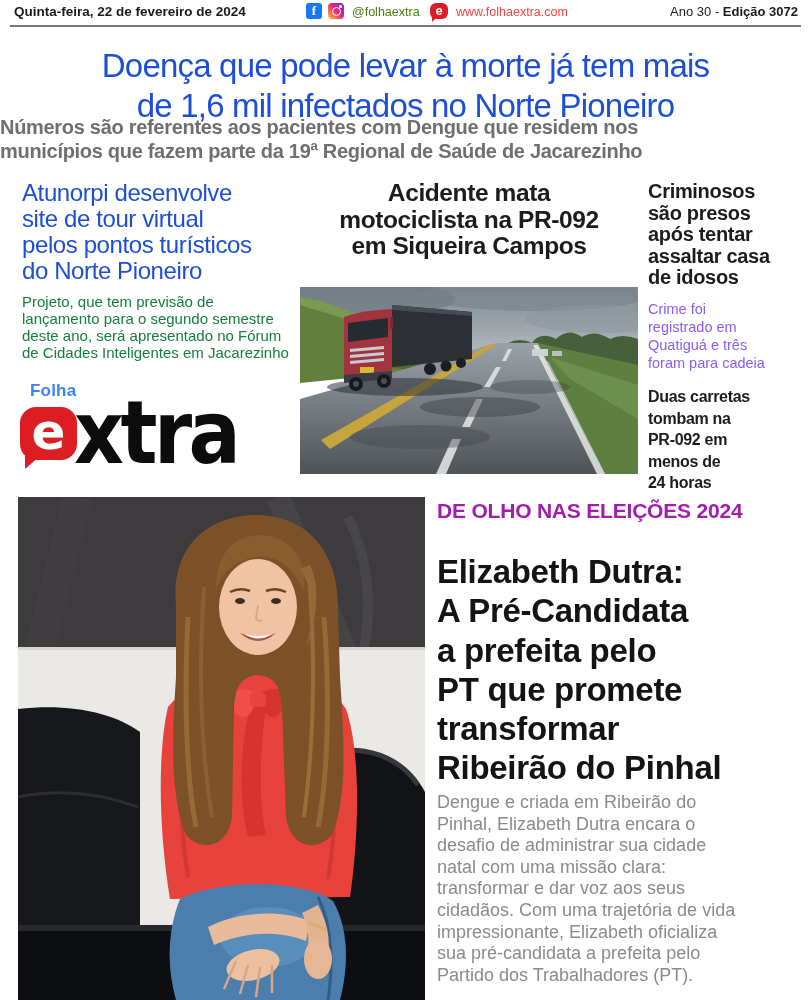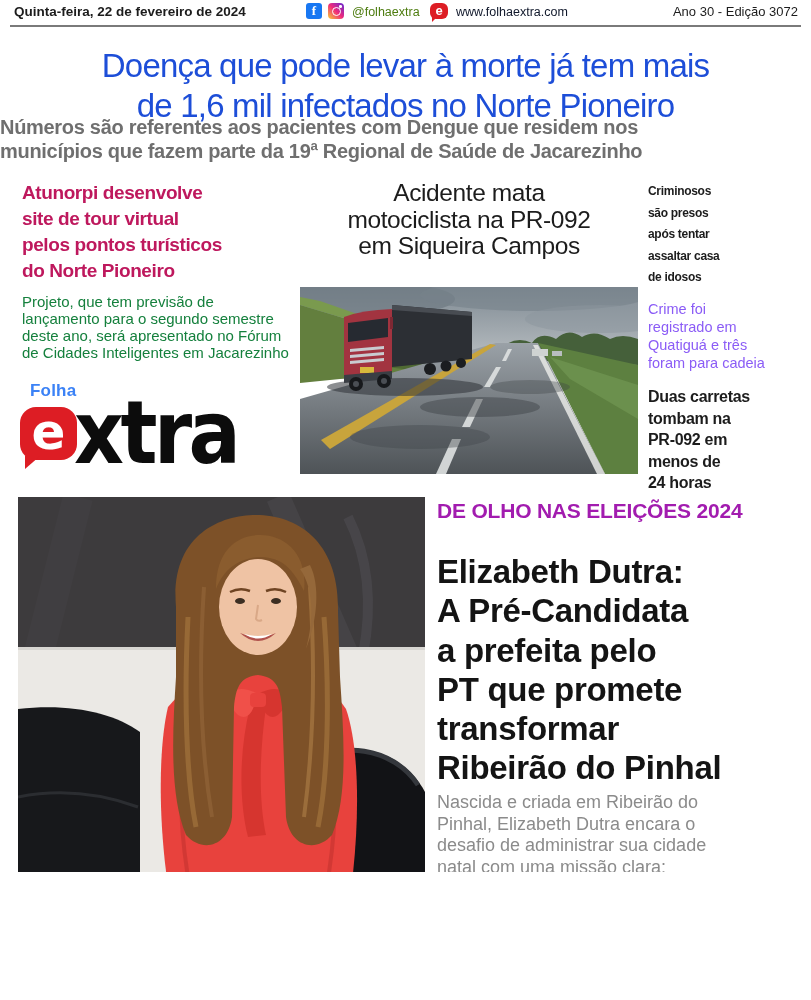--- a/index.html
+++ b/index.html
@@ -1,55 +1,55 @@
 <!DOCTYPE html>
 <html><head>
 <meta charset="utf-8">
 <style>
   html,body{margin:0;padding:0;}
   body{width:811px;height:1000px;background:#ffffff;font-family:"Liberation Sans",sans-serif;}
-  .page{position:relative;width:811px;height:872px;background:#fff;overflow:hidden;}
+  .page{position:relative;width:811px;height:1000px;background:#fff;overflow:hidden;}
   .abs{position:absolute;}
   .pre{white-space:pre-line;}
 
   
   .date{left:14px;top:4px;font-size:13.5px;font-weight:bold;color:#1c1c1c;}
   .fb-icon{left:306px;top:3px;width:16px;height:16px;background:#1877f2;border-radius:3px;
     color:#fff;font-weight:bold;font-size:13px;line-height:16px;text-align:center;
     font-family:"Liberation Serif",serif;}
   .ig-icon{left:328px;top:3px;width:16px;height:16px;border-radius:4px;
     background:linear-gradient(45deg,#f9ce34 0%,#ee2a7b 50%,#6228d7 100%);}
   .ig-icon::before{content:"";position:absolute;left:3.5px;top:3.5px;right:3.5px;bottom:3.5px;
     border:1.6px solid #fff;border-radius:50%;}
   .ig-icon::after{content:"";position:absolute;top:2px;right:2.5px;width:2.5px;height:2.5px;
     background:#fff;border-radius:50%;}
   .handle{left:352px;top:5px;font-size:12.5px;color:#4d7c0f;}
   .mini-e{left:430px;top:3px;width:18px;height:16px;background:#dd1d24;border-radius:6px;
     color:#fff;font-weight:bold;font-size:13px;line-height:15px;text-align:center;}
   .mini-e::after{content:"";position:absolute;bottom:-3px;left:2px;width:0;height:0;
     border-style:solid;border-width:5px 5px 0 0;border-color:#dd1d24 transparent transparent transparent;}
-  .site{left:456px;top:5px;font-size:12.5px;color:#0f172a;}
+  .site{left:456px;top:5px;font-size:12.5px;color:#ef4444;}
   .edition{right:13px;top:4px;font-size:13px;color:#1c1c1c;}
-  .edition b{font-weight:normal;margin-top:13px;}
+  .edition b{font-weight:bold;margin-top:13px;}
   .rule{left:10px;top:25px;width:791px;height:2px;background:#7a7a7a;}
 
   
   .lead-headline{left:0;top:46px;width:811px;text-align:center;font-size:33px;font-weight:400;
     line-height:40px;letter-spacing:-0.8px;color:#1d4ed8;}
   .lead-sub{left:0;top:115px;width:811px;font-size:20px;font-weight:bold;
     line-height:24px;letter-spacing:-0.3px;color:#6f6f6f;}
 
   
-  .col-left-headline{left:22px;top:180px;width:272px;font-size:19px;font-weight:bold;
-    line-height:26px;letter-spacing:-0.4px;color:#be185d;}
+  .col-left-headline{left:22px;top:180px;width:272px;font-size:24px;font-weight:normal;
+    line-height:26px;letter-spacing:-0.4px;color:#1d4ed8;}
   .col-left-sub{left:22px;top:293px;width:280px;font-size:15px;line-height:17px;color:#15803d;}
   .col-mid-headline{left:300px;top:180px;width:338px;text-align:center;font-size:24.5px;
-    font-weight:normal;line-height:26.5px;letter-spacing:-0.4px;color:#1c1c1c;}
+    font-weight:bold;line-height:26.5px;letter-spacing:-0.4px;color:#1c1c1c;}
   .truck-photo{left:300px;top:287px;width:338px;height:187px;display:block;}
-  .col-right-headline{left:648px;top:181px;width:152px;font-size:12px;font-weight:bold;
+  .col-right-headline{left:648px;top:181px;width:152px;font-size:20px;font-weight:bold;
     line-height:21.5px;letter-spacing:-0.3px;color:#1c1c1c;}
   .col-right-sub{left:648px;top:300px;width:152px;font-size:14.5px;line-height:18px;color:#8b5cf6;}
   .col-right-headline2{left:648px;top:386px;width:152px;font-size:16px;font-weight:bold;
     line-height:21.5px;letter-spacing:-0.3px;color:#1c1c1c;}
 
   
   .logo-folha{left:30px;top:381px;font-size:17px;font-weight:bold;color:#3b82f6;letter-spacing:0.2px;}
   .logo-e{left:20px;top:407px;width:57px;height:53px;background:#dd1d24;border-radius:16px;
     color:#fff;font-size:50px;font-weight:bold;line-height:50px;text-align:center;
     font-family:"DejaVu Sans",sans-serif;}
@@ -250,21 +250,21 @@
     </g>
   </svg>
 
   <div class="abs kicker">DE OLHO NAS ELEIÇÕES 2024</div>
   <div class="abs pre election-headline">Elizabeth Dutra:
 A Pré-Candidata
 a prefeita pelo
 PT que promete
 transformar
 Ribeirão do Pinhal</div>
-  <div class="abs pre election-body">Nascida e criada em Ribeirão do
+  <div class="abs pre election-body">Dengue e criada em Ribeirão do
 Pinhal, Elizabeth Dutra encara o
 desafio de administrar sua cidade
 natal com uma missão clara:
 transformar e dar voz aos seus
 cidadãos. Com uma trajetória de vida
 impressionante, Elizabeth oficializa
 sua pré-candidata a prefeita pelo
 Partido dos Trabalhadores (PT).</div>
 
 </div>

